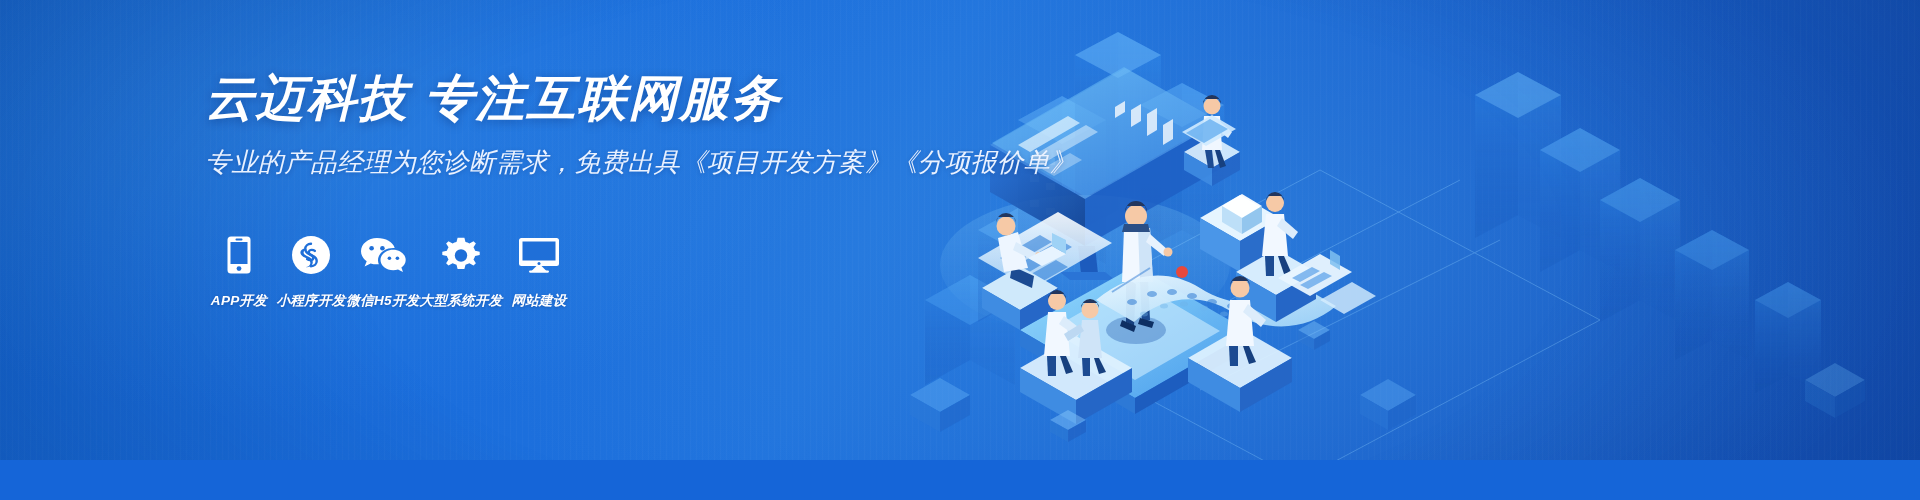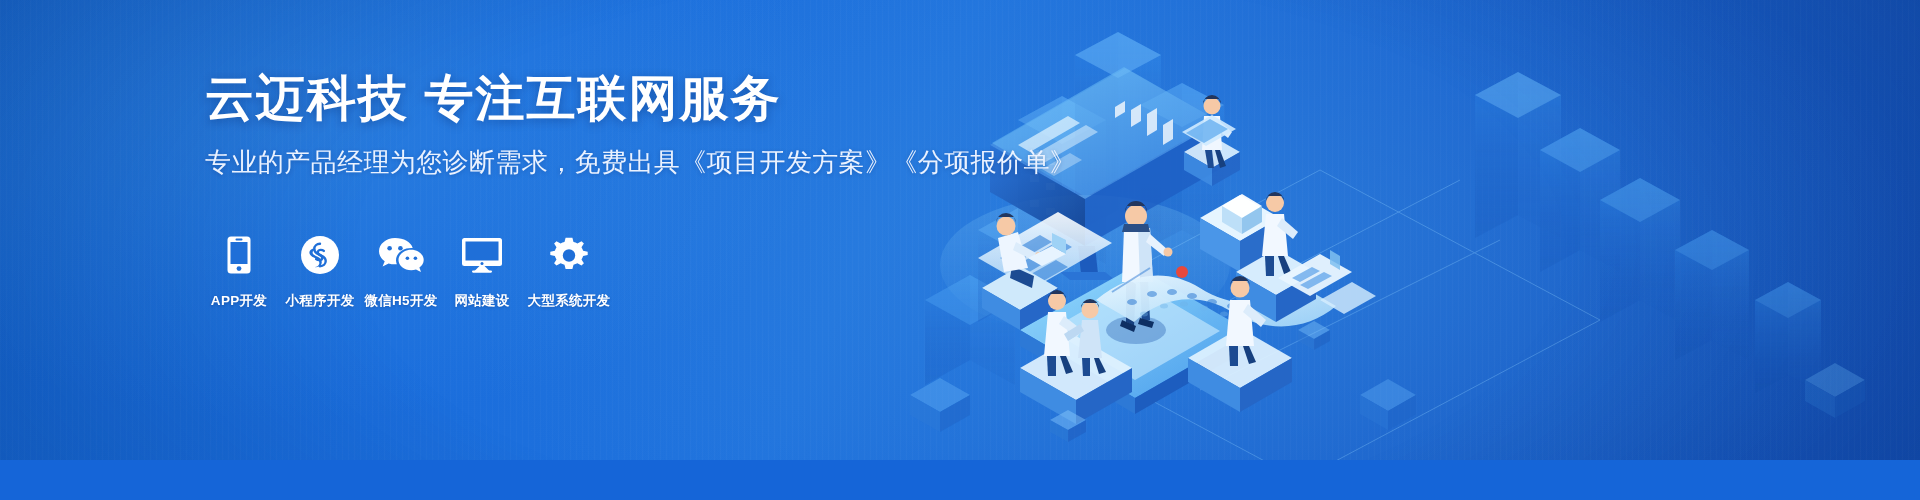--- a/index.html
+++ b/index.html
@@ -7,20 +7,21 @@
     width:1920px;height:500px;overflow:hidden;
     font-family:"Liberation Sans","DejaVu Sans",sans-serif;
     background:#1565d8;
   }
   #banner{
     position:relative;width:1920px;height:460px;overflow:hidden;
     background:
       radial-gradient(1200px 620px at 1180px 250px, rgba(56,140,225,.55) 0%, rgba(56,140,225,0) 62%),
       radial-gradient(900px 500px at 300px 120px, rgba(60,146,230,.45) 0%, rgba(60,146,230,0) 60%),
       linear-gradient(115deg,#1464cf 0%,#1a6ddc 26%,#1f72dd 46%,#1a63cf 68%,#144fb5 100%);
+    font-style: italic;
   }
   
   #streaks{position:absolute;inset:0;
     background:repeating-linear-gradient(90deg, rgba(255,255,255,.025) 0px, rgba(255,255,255,.025) 1px, rgba(255,255,255,0) 1px, rgba(255,255,255,0) 6px);
     pointer-events:none;}
   #vignette{position:absolute;inset:0;
     background:radial-gradient(1500px 700px at 960px 250px, rgba(0,0,0,0) 40%, rgba(2,30,80,.35) 100%);
     pointer-events:none;}
 
   
@@ -32,21 +33,21 @@
     white-space:nowrap;
   }
   .subs{margin-top:20px;}
   .sub{
     font-size:26px;line-height:34px;color:#eaf2ff;
     letter-spacing:.4px;white-space:nowrap;
     text-shadow:0 1px 4px rgba(0,30,90,.25);
   }
 
   
-  .icons{position:absolute;left:203px;top:232px;display:flex;align-items:flex-start;gap:9px;}
+  .icons{position:absolute;left:203px;top:232px;display:flex;align-items:flex-start;gap:0;}
   .icon-item{width:72px;display:flex;flex-direction:column;align-items:center;}
   .icon-item.wide{width:84px;}
   .icon-box{height:46px;display:flex;align-items:center;justify-content:center;}
   .icon-box svg{display:block;}
   .icon-label{
     margin-top:14px;font-size:13.5px;color:#ffffff;font-weight:700;
     letter-spacing:.3px;white-space:nowrap;text-shadow:0 1px 3px rgba(0,30,90,.3);
   }
 
   
@@ -453,42 +454,42 @@
 
           <path d="M33.2,13.8 c-7,0 -12.7,4.6 -12.7,10.2 c0,5.6 5.7,10.2 12.7,10.2 c1.7,0 3.3,-0.3 4.8,-0.8
                    l5,2.5 l-1.6,-4.3 c2.6,-1.9 4.3,-4.6 4.3,-7.6 c0,-5.6 -5.6,-10.2 -12.5,-10.2 Z" fill="#ffffff"></path>
           <circle cx="29.4" cy="22.2" r="1.8" fill="#1f6fd8"></circle>
           <circle cx="37.4" cy="22.2" r="1.8" fill="#1f6fd8"></circle>
         </svg>
       </div>
       <div class="icon-label">微信H5开发</div>
     </div>
 
-    <div class="icon-item">
-      <div class="icon-box">
-        <svg width="42" height="36" viewBox="0 0 42 36" xmlns="http://www.w3.org/2000/svg">
-          <rect x="1" y="1" width="40" height="28" rx="2.5" fill="#ffffff"></rect>
-          <rect x="4.5" y="4.5" width="33" height="19" fill="#1f6fd8"></rect>
-          <circle cx="21" cy="26.4" r="1.5" fill="#1f6fd8"></circle>
-          <path d="M13,34.5 L18.5,29 L23.5,29 L29,34.5 Z" fill="#ffffff"></path>
-          <rect x="11" y="33.5" width="20" height="2.2" rx="1.1" fill="#ffffff"></rect>
-        </svg>
-      </div>
-      <div class="icon-label">网站建设</div>
-    </div>
-
     <div class="icon-item wide">
       <div class="icon-box">
         <svg width="40" height="40" viewBox="0 0 40 40" xmlns="http://www.w3.org/2000/svg">
           <path d="M20,0.8 l3.4,0 l1.1,4.6 a15,15 0 0 1 3.9,1.6 l4.1,-2.4 l2.4,2.4 l-2.4,4.1
                    a15,15 0 0 1 1.6,3.9 l4.6,1.1 l0,3.4 l-4.6,1.1 a15,15 0 0 1 -1.6,3.9 l2.4,4.1
                    l-2.4,2.4 l-4.1,-2.4 a15,15 0 0 1 -3.9,1.6 l-1.1,4.6 l-3.4,0 l-3.4,0 l-1.1,-4.6
                    a15,15 0 0 1 -3.9,-1.6 l-4.1,2.4 l-2.4,-2.4 l2.4,-4.1 a15,15 0 0 1 -1.6,-3.9
                    l-4.6,-1.1 l0,-3.4 l4.6,-1.1 a15,15 0 0 1 1.6,-3.9 l-2.4,-4.1 l2.4,-2.4 l4.1,2.4
                    a15,15 0 0 1 3.9,-1.6 l1.1,-4.6 Z" fill="#ffffff" transform="translate(0,2) scale(1,0.92)"></path>
           <circle cx="20" cy="20.5" r="6.2" fill="#1f6fd8"></circle>
         </svg>
       </div>
       <div class="icon-label">大型系统开发</div>
     </div>
 
+    <div class="icon-item">
+      <div class="icon-box">
+        <svg width="42" height="36" viewBox="0 0 42 36" xmlns="http://www.w3.org/2000/svg">
+          <rect x="1" y="1" width="40" height="28" rx="2.5" fill="#ffffff"></rect>
+          <rect x="4.5" y="4.5" width="33" height="19" fill="#1f6fd8"></rect>
+          <circle cx="21" cy="26.4" r="1.5" fill="#1f6fd8"></circle>
+          <path d="M13,34.5 L18.5,29 L23.5,29 L29,34.5 Z" fill="#ffffff"></path>
+          <rect x="11" y="33.5" width="20" height="2.2" rx="1.1" fill="#ffffff"></rect>
+        </svg>
+      </div>
+      <div class="icon-label">网站建设</div>
+    </div>
+
   </div>
 </div>
 
 </body></html>

